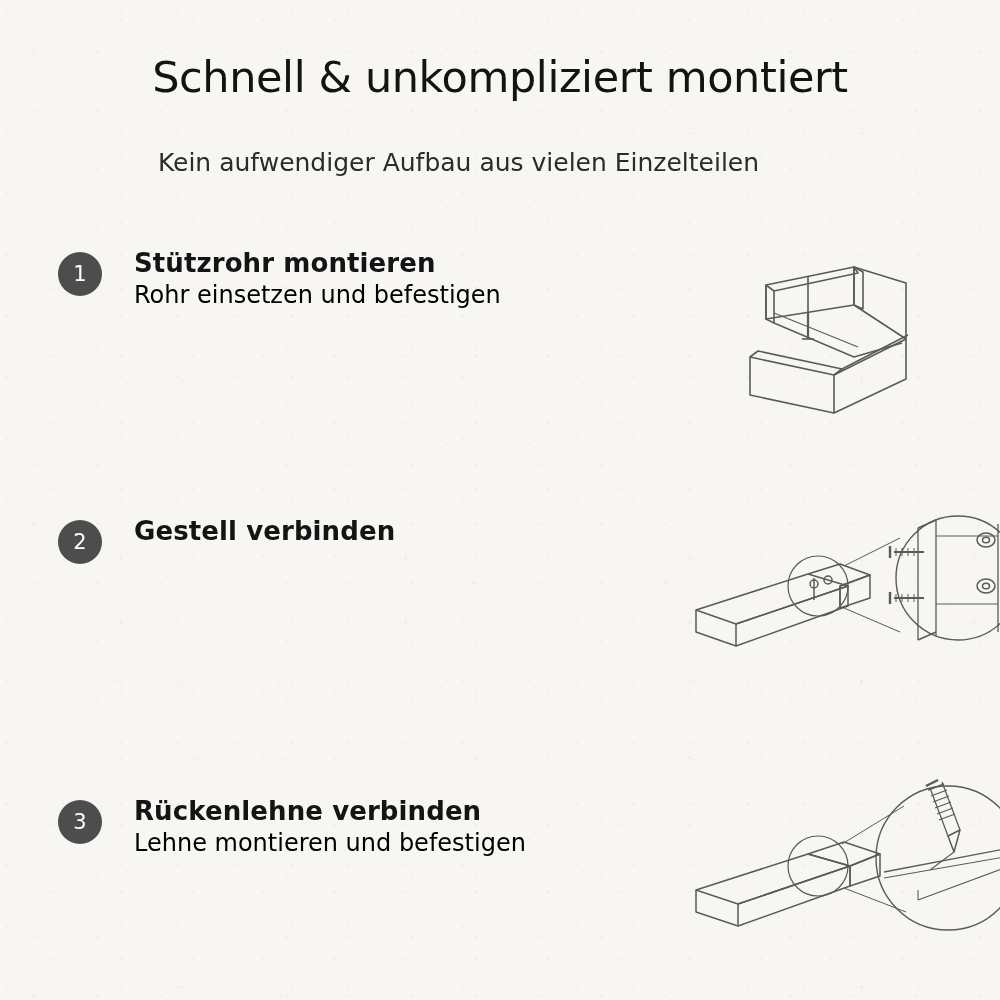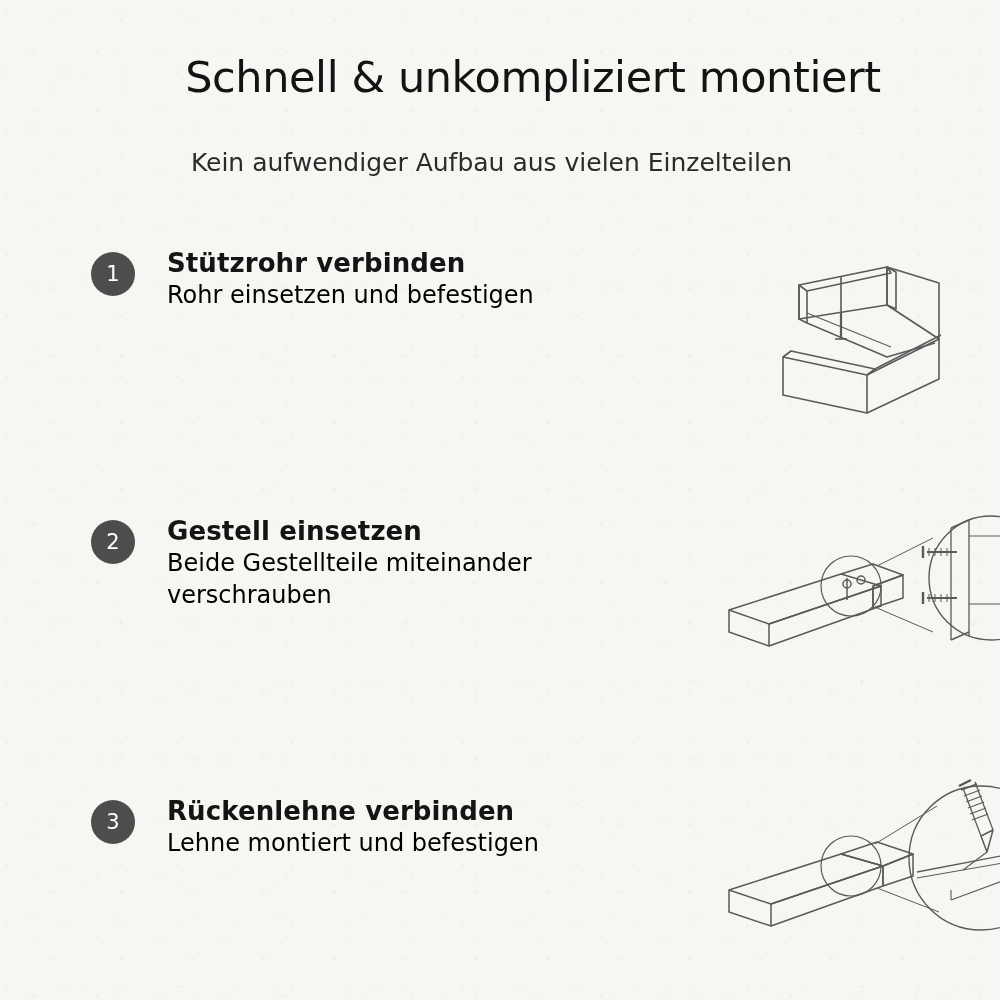--- a/index.html
+++ b/index.html
@@ -25,21 +25,20 @@
       radial-gradient(circle at 71% 31%, rgba(0,0,0,0.028) 0 1.3px, transparent 1.7px),
       radial-gradient(circle at 88% 77%, rgba(0,0,0,0.022) 0 1.0px, transparent 1.4px),
       radial-gradient(circle at 55% 88%, rgba(0,0,0,0.026) 0 1.2px, transparent 1.6px);
     background-size: 57px 61px, 83px 79px, 71px 67px, 97px 101px, 63px 59px;
     pointer-events: none;
   }
   .sheet {
     position: absolute;
     inset: 0;
     padding: 16px;
-    margin-left: 33px;
   }
   .headline {
     position: absolute;
     top: 52px;
     left: 0;
     width: 1000px;
     text-align: center;
     font-size: 43px;
     font-weight: 400;
     letter-spacing: -0.4px;
@@ -115,21 +114,21 @@
 <div class="texture"></div>
 
 <div class="sheet">
 
   <div class="headline">Schnell &amp; unkompliziert montiert</div>
   <div class="subline">Kein aufwendiger Aufbau aus vielen Einzelteilen</div>
 
   <div class="step step-1">
     <div class="badge">1</div>
     <div class="step-text">
-      <div class="step-title">Stützrohr verbinden</div>
+      <div class="step-title">Stützrohr montieren</div>
       <div class="step-desc">Rohr einsetzen und befestigen</div>
     </div>
     <div class="illus illus-1">
       <svg width="300" height="180" viewBox="0 0 300 180" fill="none" stroke="#5a5a5a" stroke-width="1.6" stroke-linejoin="round">
 
         <path d="M108 38 L196 20 L196 58 L108 72 Z"></path>
         <path d="M108 38 L116 44 L116 76 L108 72 Z"></path>
         <path d="M116 44 L200 26 L196 20"></path>
         <path d="M150 29 L150 65"></path>
 
@@ -146,22 +145,21 @@
 
         <path d="M150 65 L150 92" stroke-width="2.2"></path>
         <path d="M144 92 L156 92" stroke-width="1.6"></path>
       </svg>
     </div>
   </div>
 
   <div class="step step-2">
     <div class="badge">2</div>
     <div class="step-text">
-      <div class="step-title">Gestell einsetzen</div>
-      <div class="step-desc">Beide Gestellteile miteinander verschrauben</div>
+      <div class="step-title">Gestell verbinden</div>
     </div>
     <div class="illus illus-2">
       <svg width="400" height="200" viewBox="0 0 400 200" fill="none" stroke="#5a5a5a" stroke-width="1.5" stroke-linejoin="round">
 
         <path d="M78 110 L190 74 L230 86 L118 124 Z"></path>
         <path d="M78 110 L78 132 L118 146 L118 124"></path>
         <path d="M118 124 L230 86 L230 106 L118 146"></path>
 
         <path d="M190 74 L222 64 L252 75 L222 86"></path>
         <path d="M222 86 L252 75 L252 98 L222 108 Z"></path>
@@ -198,21 +196,21 @@
         <ellipse cx="368" cy="86" rx="9" ry="7"></ellipse>
         <ellipse cx="368" cy="86" rx="3.5" ry="2.8"></ellipse>
       </svg>
     </div>
   </div>
 
   <div class="step step-3">
     <div class="badge">3</div>
     <div class="step-text">
       <div class="step-title">Rückenlehne verbinden</div>
-      <div class="step-desc">Lehne montiert und befestigen</div>
+      <div class="step-desc">Lehne montieren und befestigen</div>
     </div>
     <div class="illus illus-3">
       <svg width="400" height="220" viewBox="0 0 400 220" fill="none" stroke="#5a5a5a" stroke-width="1.5" stroke-linejoin="round">
 
         <path d="M78 150 L190 114 L232 126 L120 164 Z"></path>
         <path d="M78 150 L78 172 L120 186 L120 164"></path>
         <path d="M120 164 L232 126 L232 146 L120 186"></path>
 
         <path d="M190 114 L226 102 L262 114 L232 126 Z"></path>
         <path d="M232 126 L262 114 L262 136 L232 146 Z"></path>

